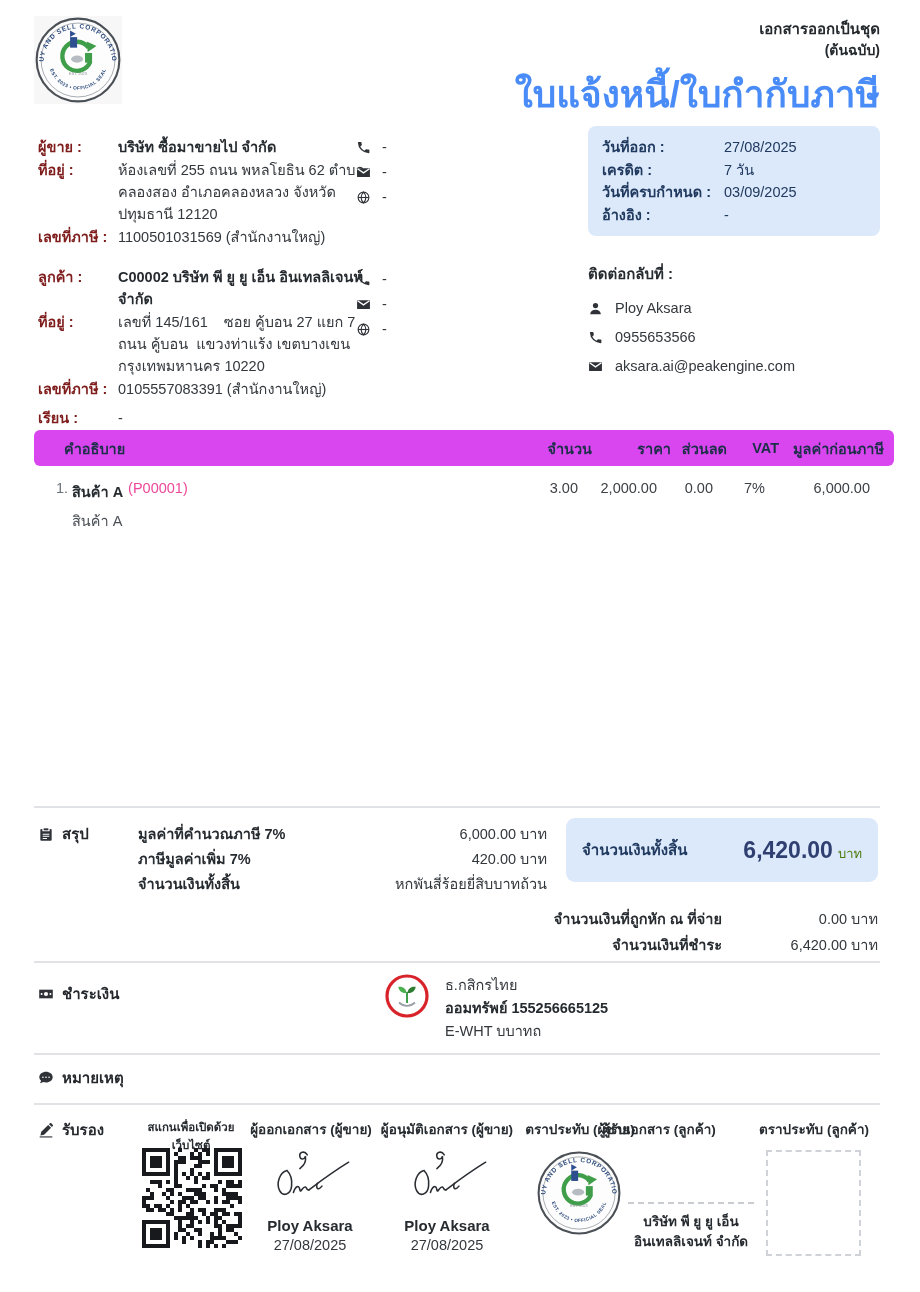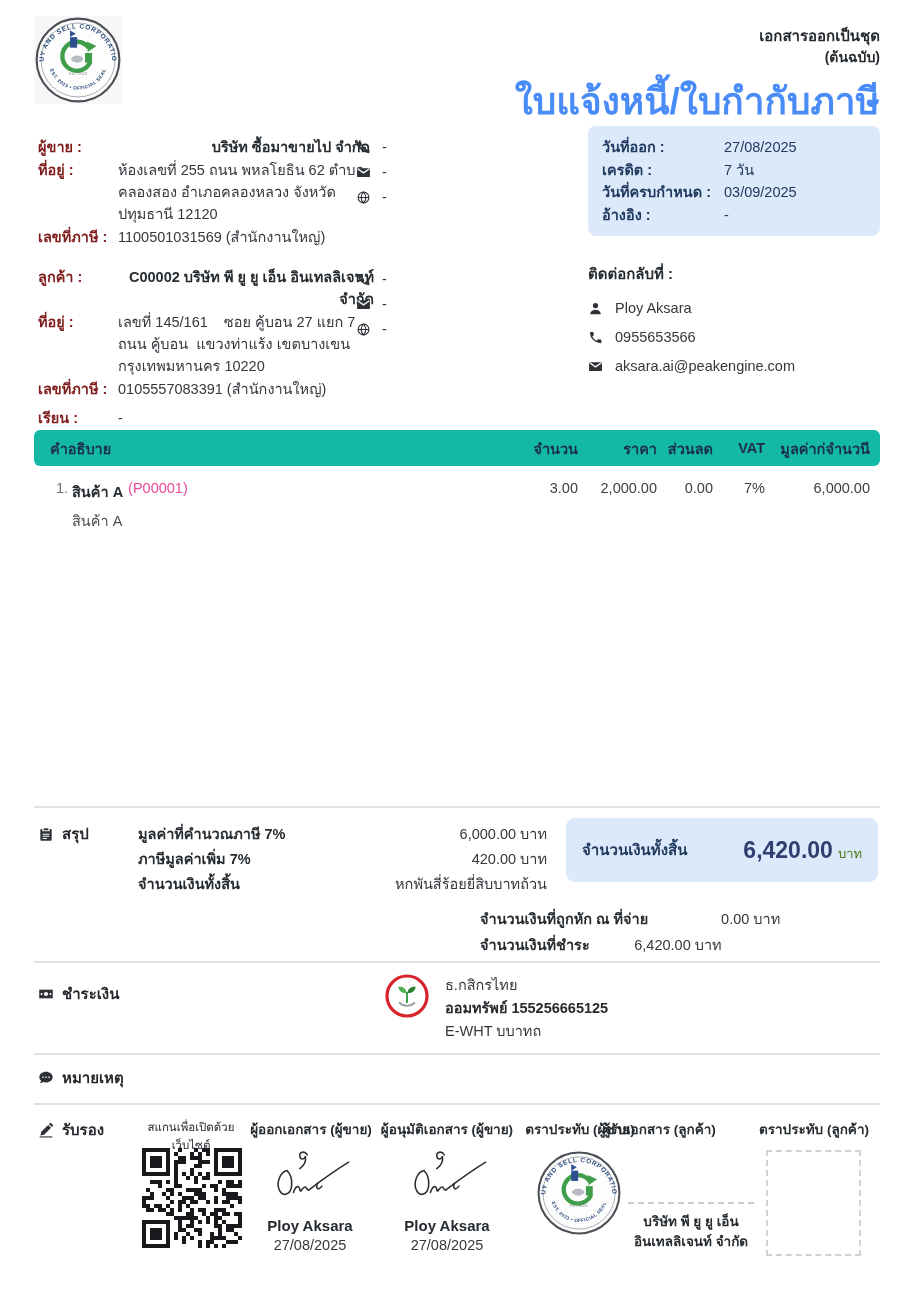--- a/index.html
+++ b/index.html
@@ -5,52 +5,52 @@
   html,body { margin:0; padding:0; background:#ffffff; }
   .page {
     position:relative; width:920px; height:1292px; background:#ffffff; overflow:hidden;
     font-family:"Liberation Sans","DejaVu Sans",sans-serif; color:#33383d; font-size:14.5px;
   }
   .ic { width:15px; height:15px; fill:#2f3338; flex:0 0 auto; }
 
   
   .logo-box { position:absolute; left:34px; top:16px; width:88px; height:88px; background:#f7f7f7; }
   .logo-box svg { width:100%; height:100%; }
-  .header-right { position:absolute; right:40px; top:25px; text-align:right; }
+  .header-right { position:absolute; right:40px; top:18px; text-align:right; }
   .hdr-set { font-weight:bold; font-size:15px; color:#24292e; line-height:1.45; }
   .hdr-copy { font-weight:bold; font-size:14px; color:#24292e; line-height:1.45; }
   .hdr-title { font-weight:bold; font-size:37px; color:#4a8cf7; margin-top:4px; letter-spacing:0; }
 
   
   .kv { position:absolute; display:grid; grid-template-columns:78px 1fr; column-gap:2px; row-gap:1px; line-height:1.52; }
   .kv .k { font-weight:bold; color:#7f1d1d; }
   .kv .v { color:#33383d; }
-  .kv .v.b { font-weight:bold; color:#262b30;text-align:right; }
+  .kv .v.b { font-weight:bold; color:#262b30; }
   .addr { white-space:pre-wrap; }
   .seller-kv { left:38px; top:136px; width:332px; }
   .customer-kv { left:38px; top:266px; width:336px; }
 
   .icon-col { position:absolute; display:flex; flex-direction:column; gap:9px; }
   .icon-col .row { display:flex; align-items:center; gap:11px; }
   .seller-icons { left:356px; top:139px; }
   .customer-icons { left:356px; top:271px; }
 
   
   .docbox { position:absolute; left:588px; top:126px; width:292px; background:#dbe9fb; border-radius:8px; padding:10px 14px 10px 14px; box-sizing:border-box; }
   .docbox .drow { display:grid; grid-template-columns:122px 1fr; line-height:22.6px; color:#20395e; }
   .docbox .dl { font-weight:bold; }
 
   
   .contact { position:absolute; left:588px; top:262px; width:300px; }
   .contact .ct { font-weight:bold; font-size:15px; color:#262b30; margin-bottom:14px; }
   .contact .crow { display:flex; align-items:center; gap:12px; margin-bottom:13px; }
 
   
-  .tbl-head { position:absolute; left:34px; top:430px; width:846px; height:36px; background:#14b8a6; border-radius:6px;
-    display:grid; grid-template-columns:1fr 80px 79px 56px 52px 115px; align-items:center; font-weight:bold; color:#1c2f48; }
+  .tbl-head { position:absolute; left:34px; top:430px; width:846px; height:36px; background:#d946ef; border-radius:6px;
+    display:grid; grid-template-columns:1fr 80px 79px 56px 52px 115px; align-items:center; font-weight:bold; color:#1c2f48;padding-left:14px; }
   .tbl-head .h1 { padding-left:16px; }
   .hr { text-align:right; }
   .tbl-head .hlast { padding-right:10px; }
   .tbl-row { position:absolute; left:34px; top:466px; width:846px;
     display:grid; grid-template-columns:1fr 80px 79px 56px 52px 115px; padding-top:14px; }
   .tbl-row .cell { text-align:right; color:#3c4146; }
   .tbl-row .clast { padding-right:10px; }
   .item-desc { padding-left:22px; text-align:left; }
   .item-line1 { display:flex; gap:0; }
   .item-no { width:16px; color:#6a7077; }
@@ -70,35 +70,35 @@
   .sum-rows .sl { font-weight:bold; color:#262b30; }
   .sum-rows .sv { color:#33383d; }
 
   .total-box { position:absolute; left:566px; top:818px; width:312px; height:64px; background:#dbe9fb; border-radius:9px;
     display:flex; align-items:center; justify-content:space-between; padding:0 16px; box-sizing:border-box; }
   .total-box .tl { font-weight:bold; font-size:15px; color:#20395e; }
   .total-box .ta { font-weight:bold; font-size:23px; color:#2f3f70; }
   .total-box .tu { font-size:13px; font-weight:normal; color:#4d7c0f; margin-left:5px; }
 
   .wht { position:absolute; left:480px; top:906px; width:398px; }
-  .wht .wrow { display:flex; justify-content:flex-start; line-height:26px; }
+  .wht .wrow { display:flex; justify-content:flex-end; line-height:26px;gap:24px; }
   .wht .wl { font-weight:bold; color:#262b30; text-align:right; }
   .wht .wv { width:132px; text-align:right; color:#33383d; }
 
   
   .bank { position:absolute; display:flex; gap:16px; }
   .bank .blogo { width:44px; height:44px; }
   .bank .bt { line-height:23px; }
   .bank .bacc { font-weight:bold; color:#262b30; }
   .bank1 { left:128px; top:974px; }
   .bank2 { left:385px; top:974px; }
 
   
   .cert-hdr { position:absolute; top:1118px; text-align:center; font-weight:bold; font-size:13.5px; color:#262b30; }
-  .cert-hdr.small { font-size:11.5px; font-weight:400; }
+  .cert-hdr.small { font-size:11.5px; font-weight:700; }
   .qr { position:absolute; left:142px; top:1148px; width:100px; height:100px; }
   .sig-col { position:absolute; top:1146px; width:134px; text-align:center; }
   .sig-col svg { width:92px; height:60px; }
   .sig-name { font-weight:bold; font-size:15px; color:#262b30; margin-top:8px; }
   .sig-date { font-size:14.5px; color:#33383d; margin-top:3px; }
   .stamp { position:absolute; left:536px; top:1150px; width:86px; height:86px; }
   .stamp svg { width:100%; height:100%; }
   .receiver-col { position:absolute; left:628px; top:1202px; width:126px; border-top:2px dashed #c9ccd1; padding-top:8px;
     text-align:center; font-weight:bold; font-size:13.5px; color:#262b30; line-height:1.5; }
   .stamp-placeholder { position:absolute; left:766px; top:1150px; width:95px; height:106px; border:2px dashed #cfd2d6; box-sizing:border-box; }
@@ -299,21 +299,21 @@
         <span>aksara.ai@peakengine.com</span>
       </div>
   </div>
 
   <div class="tbl-head">
     <div class="h1">คำอธิบาย</div>
     <div class="hr">จำนวน</div>
     <div class="hr">ราคา</div>
     <div class="hr">ส่วนลด</div>
     <div class="hr">VAT</div>
-    <div class="hr hlast">มูลค่าก่จำนวนี</div>
+    <div class="hr hlast">มูลค่าก่อนภาษี</div>
   </div>
   <div class="tbl-row">
     <div class="item-desc">
       <div class="item-line1">
         <span class="item-no">1.</span>
         <span class="item-name">สินค้า A</span>
         <span class="item-code">(P00001)</span>
       </div>
       <div class="item-line2">สินค้า A</div>
     </div>

